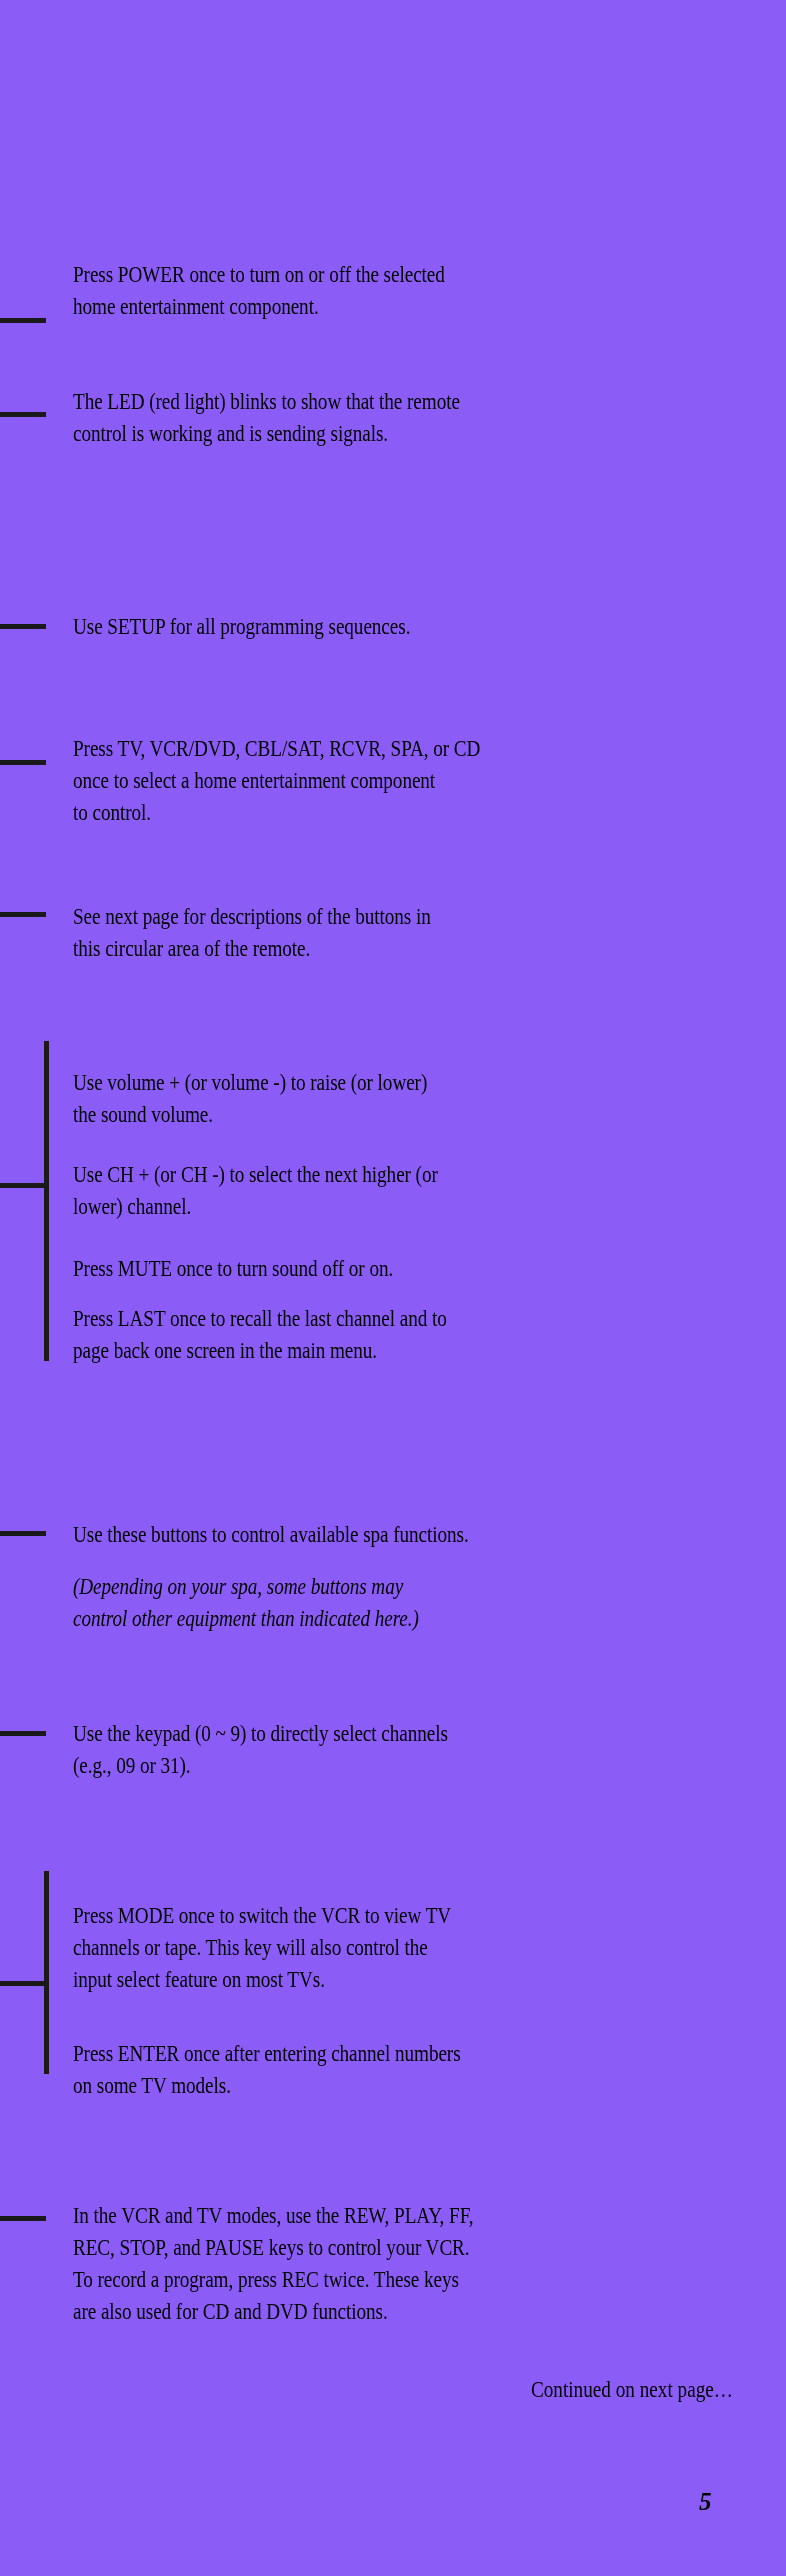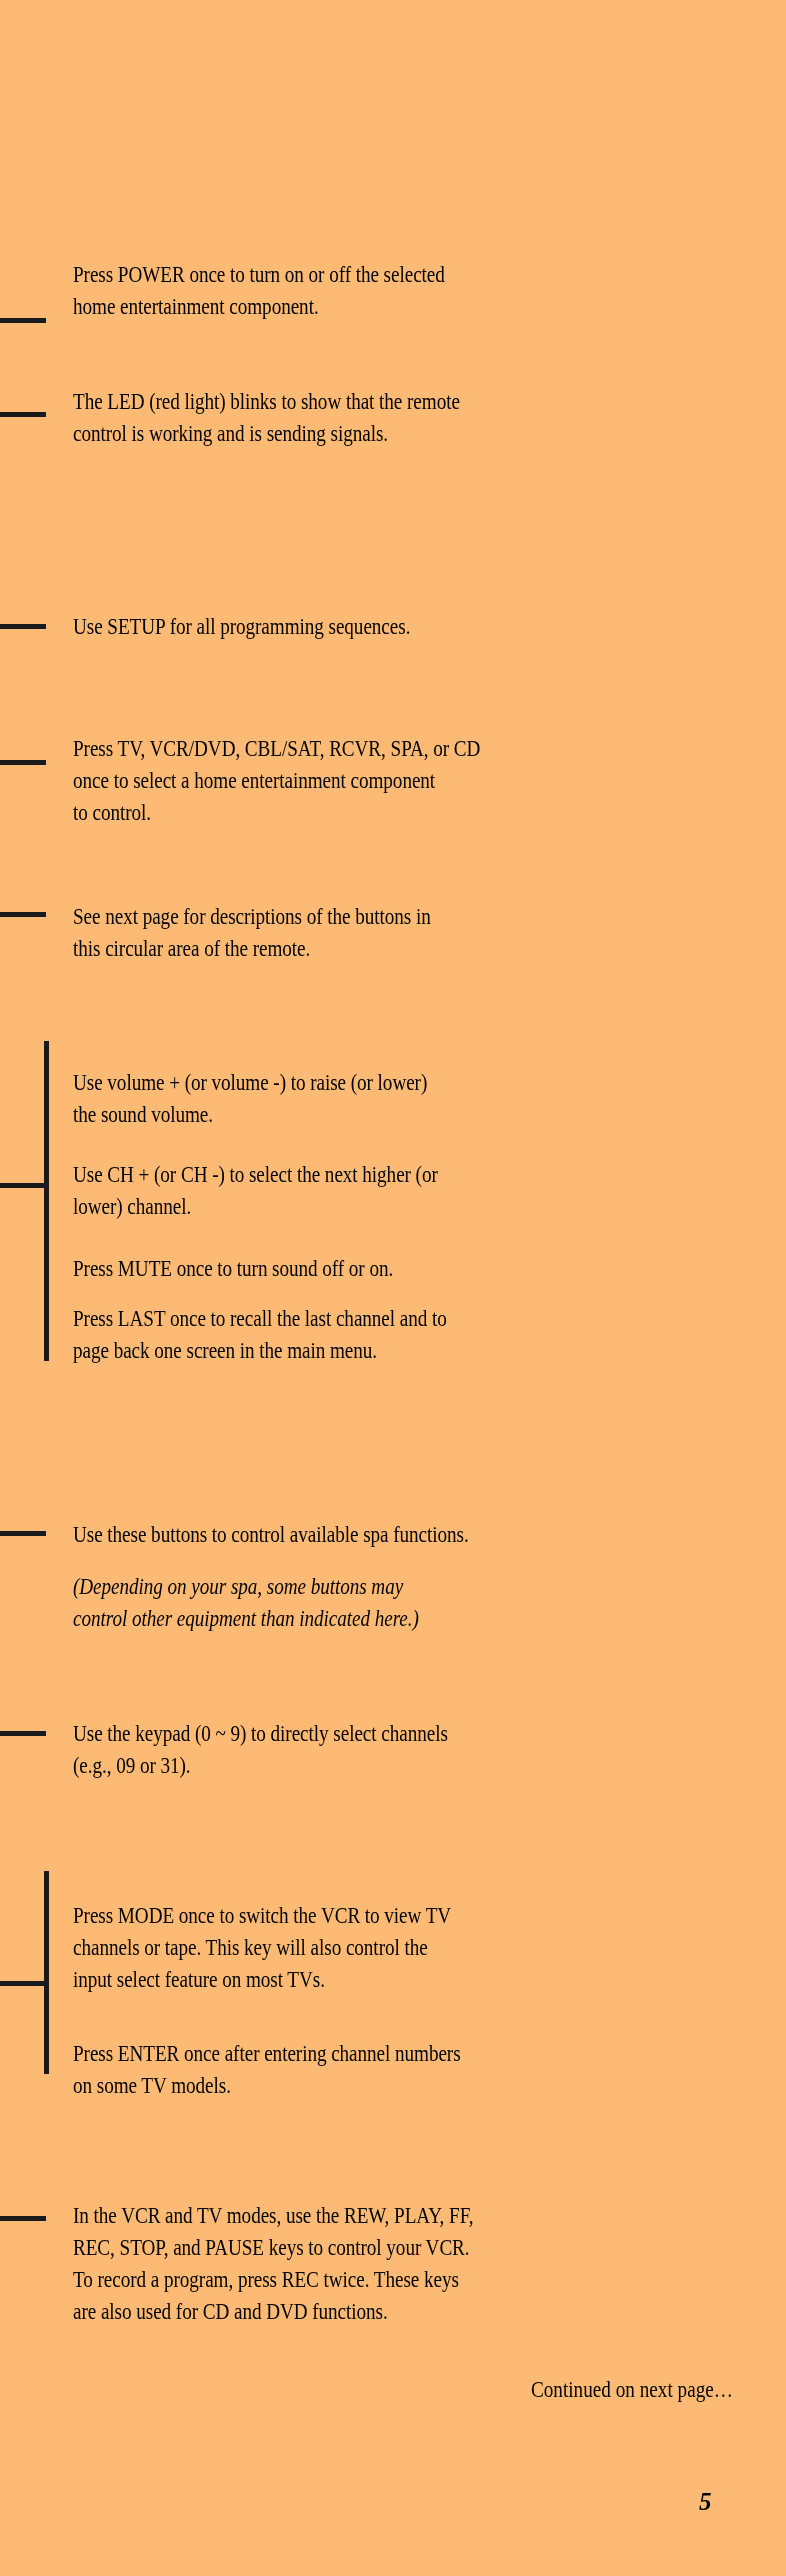--- a/index.html
+++ b/index.html
@@ -16,21 +16,21 @@
     font-family: "Liberation Serif", "DejaVu Serif", serif;
     color: #000000;
   }
 
   
   #page {
     position: absolute;
     left: 0; top: 0;
     width: 787px;
     height: 2576px;
-    background: #fdba74;
+    background: #8b5cf6;
   }
 
   
   .dash {
     position: absolute;
     left: 0;
     width: 46px;
     height: 5px;
     background: #1a1a1a;
   }

